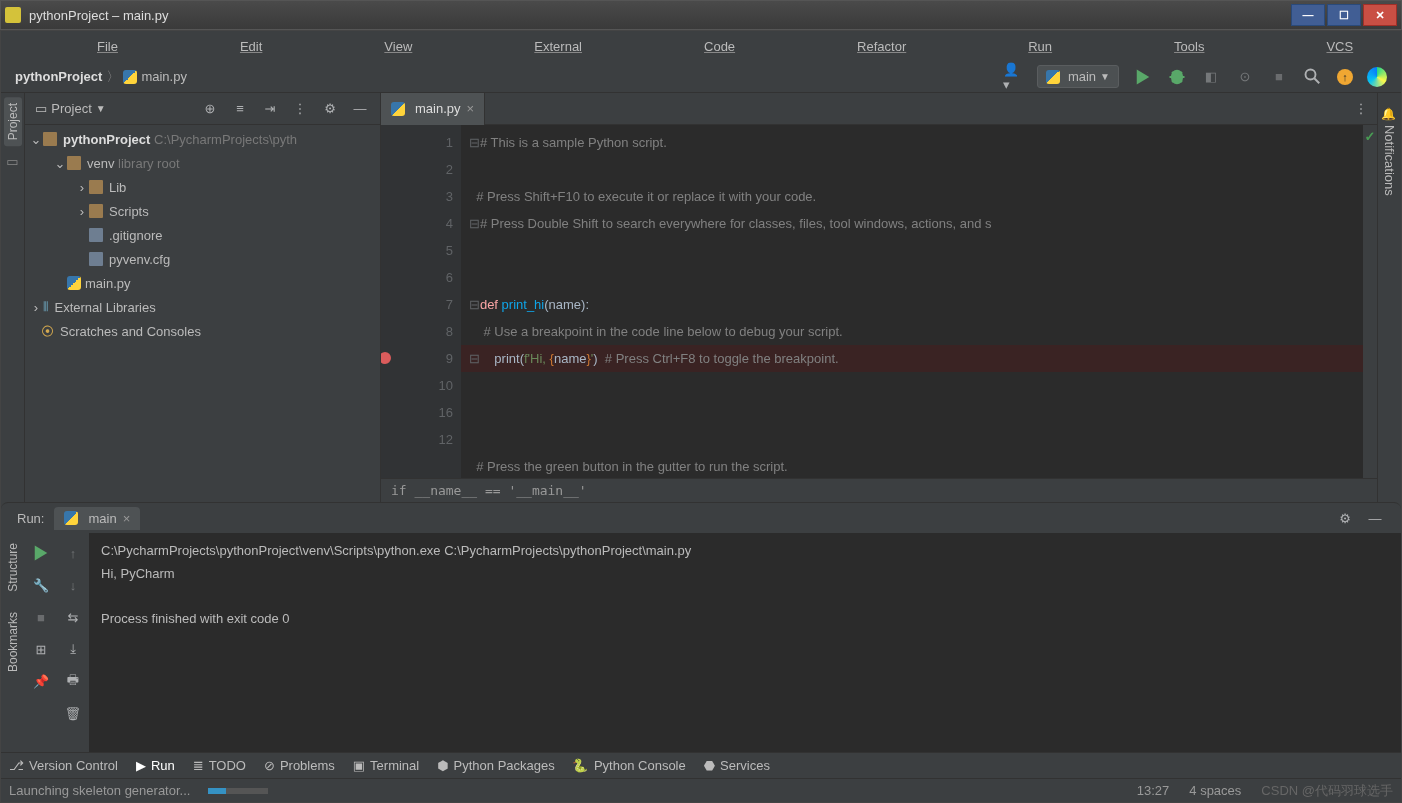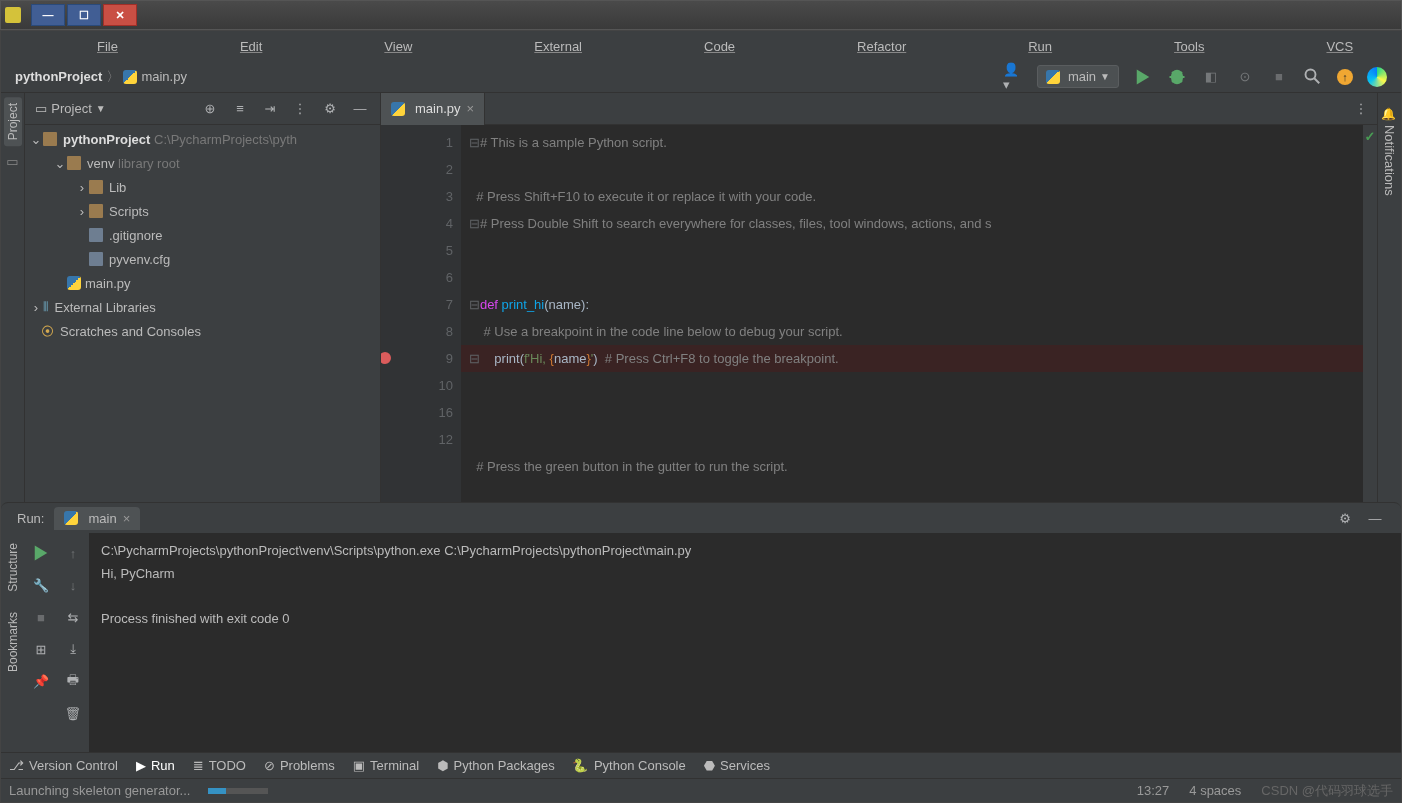--- a/index.html
+++ b/index.html
@@ -39,21 +39,21 @@
 .editor-tabs { height:32px; display:flex; align-items:center; background:#3c3f41; border-bottom:1px solid #323232; }
 .etab { height:32px; display:flex; align-items:center; padding:0 10px; background:#4e5254; border-right:1px solid #323232; gap:6px; color:#ddd; }
 .etab .close { color:#999; cursor:pointer; }
 .editor-body { flex:1; display:flex; overflow:hidden; position:relative; }
 .gutter { width:56px; background:#313335; text-align:right; padding:4px 8px 0 0; color:#606366; font-family:"JetBrains Mono",Consolas,monospace; font-size:14px; line-height:27px; }
 .gutter .bp { position:relative; }
 .gutter .bp::after { content:""; position:absolute; left:-26px; top:7px; width:12px; height:12px; background:#db5c5c; border-radius:50%; }
 .gutter-left { width:24px; background:#313335; }
 .code { flex:1; padding:4px 0 0 8px; font-family:"JetBrains Mono",Consolas,monospace; font-size:14px; line-height:27px; color:#a9b7c6; white-space:pre; overflow:hidden; }
 .code .c { color:#808080; }
-.code .k { color:#d946ef; }
+.code .k { color:#fca5a5; }
 .code .fn { color:#0ea5e9; }
 .code .s { color:#6a8759; }
 .code .tm { color:#cc7832; }
 .code .bh { background:#3a2323; display:block; margin-left:-8px; padding-left:8px; }
 .right-strip { width:14px; background:#3c3f41; }
 .right-gutter { width:24px; background:#3c3f41; border-left:1px solid #323232; display:flex; flex-direction:column; align-items:center; }
 .breadline { height:24px; background:#3c3f41; border-top:1px solid #323232; padding:0 10px; color:#999; font-family:Consolas,monospace; font-size:13px; display:flex; align-items:center; }
 .run-panel { height:250px; border-top:1px solid #323232; display:flex; flex-direction:column;border-radius:7px; }
 .run-header { height:30px; display:flex; align-items:center; padding:0 16px; gap:10px; }
 .run-header .lbl { color:#bbb; }
@@ -70,20 +70,21 @@
 .fold { color:#606366; }
 .greencheck { color:#499c54; font-weight:bold; }
 .arrow-down { font-size:10px; }
 .orange { background:#f0a732; border-radius:50%; width:16px; height:16px; display:flex; align-items:center; justify-content:center; color:#2b2b2b; font-size:11px; }
 </style>
 </head>
 <body>
 
 <div class="titlebar">
   <div class="app-icon"></div>
+  <div class="title">pythonProject – main.py</div>
   <div class="winbtns">
     <div class="winbtn min">—</div>
     <div class="winbtn max">☐</div>
     <div class="winbtn close">✕</div>
   </div>
 </div>
 
 <div class="main-window">
   <div class="menubar">
     <span><span class="u">File</span></span>
@@ -230,20 +231,21 @@
 <span class="fold">⊟</span><span class="k">def </span><span class="fn">print_hi</span><span>(name):</span>
 <span class="c">    # Use a breakpoint in the code line below to debug your script.</span>
 <span class="bh"><span class="fold">⊟</span><span>    print(</span><span class="s">f'Hi, </span><span class="tm">{</span><span>name</span><span class="tm">}</span><span class="s">'</span><span>)  </span><span class="c"># Press Ctrl+F8 to toggle the breakpoint.</span></span>
 <span></span>
 <span></span>
 <span>  </span><span class="c"># Press the green button in the gutter to run the script.</span></div>
         <div class="right-strip">
             <span class="greencheck" style="display:block;text-align:center;margin-top:4px">✓</span>
           </div>
       </div>
+      <div class="breadline">if __name__ == '__main__'</div>
     </div>
 
     <div class="right-gutter">
       <div class="vtab" style="writing-mode:vertical-rl;transform:none;margin-top:8px">🔔 <span>Notifications</span></div>
     </div>
   </div>
 
   <div class="run-panel">
     <div class="run-header">
       <span class="lbl">Run:</span>

